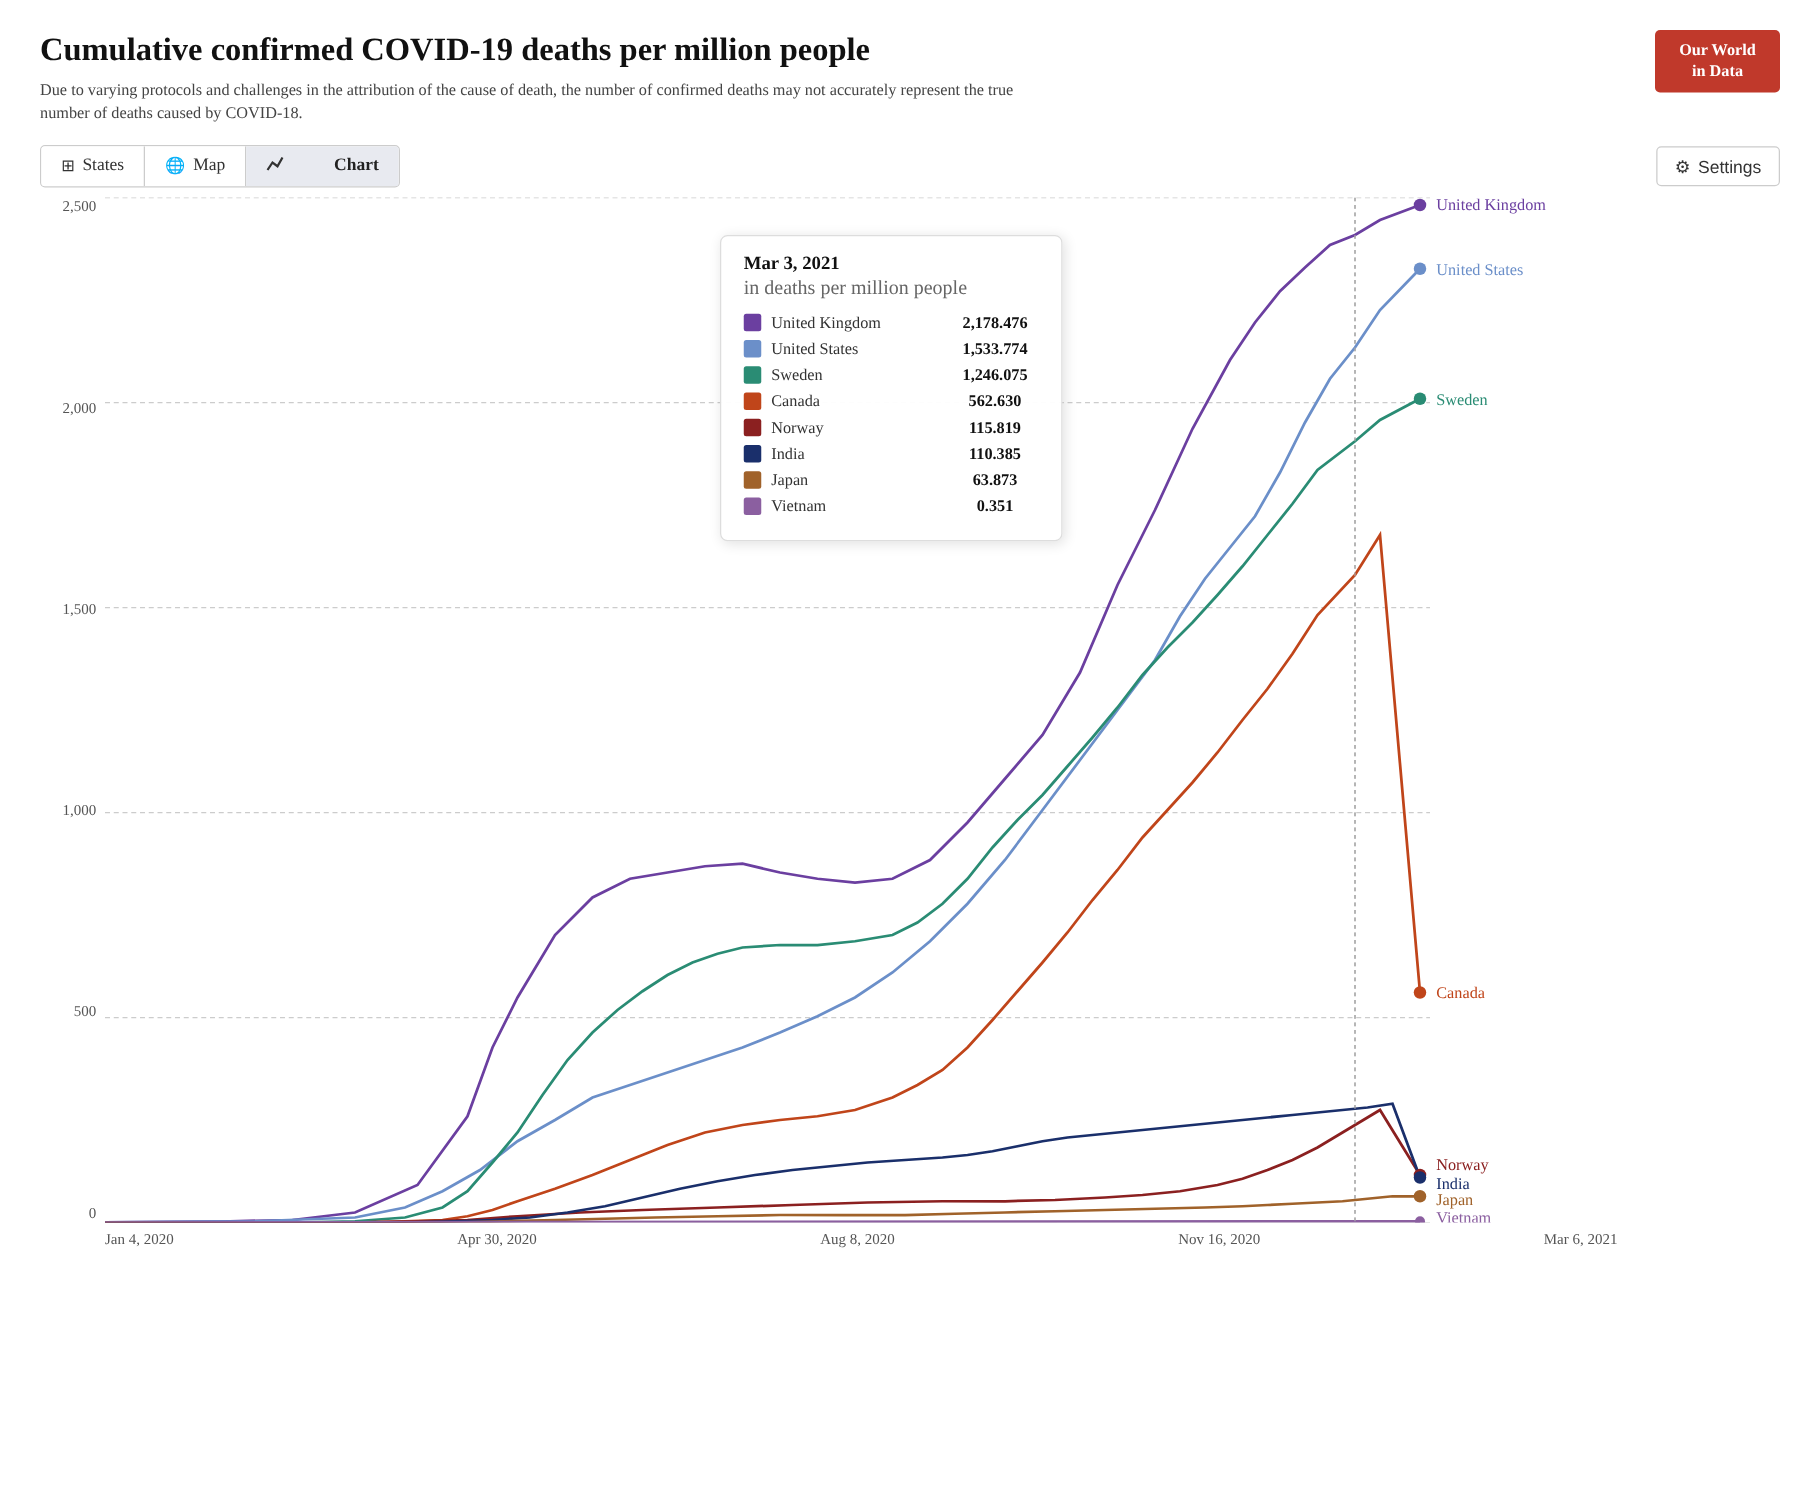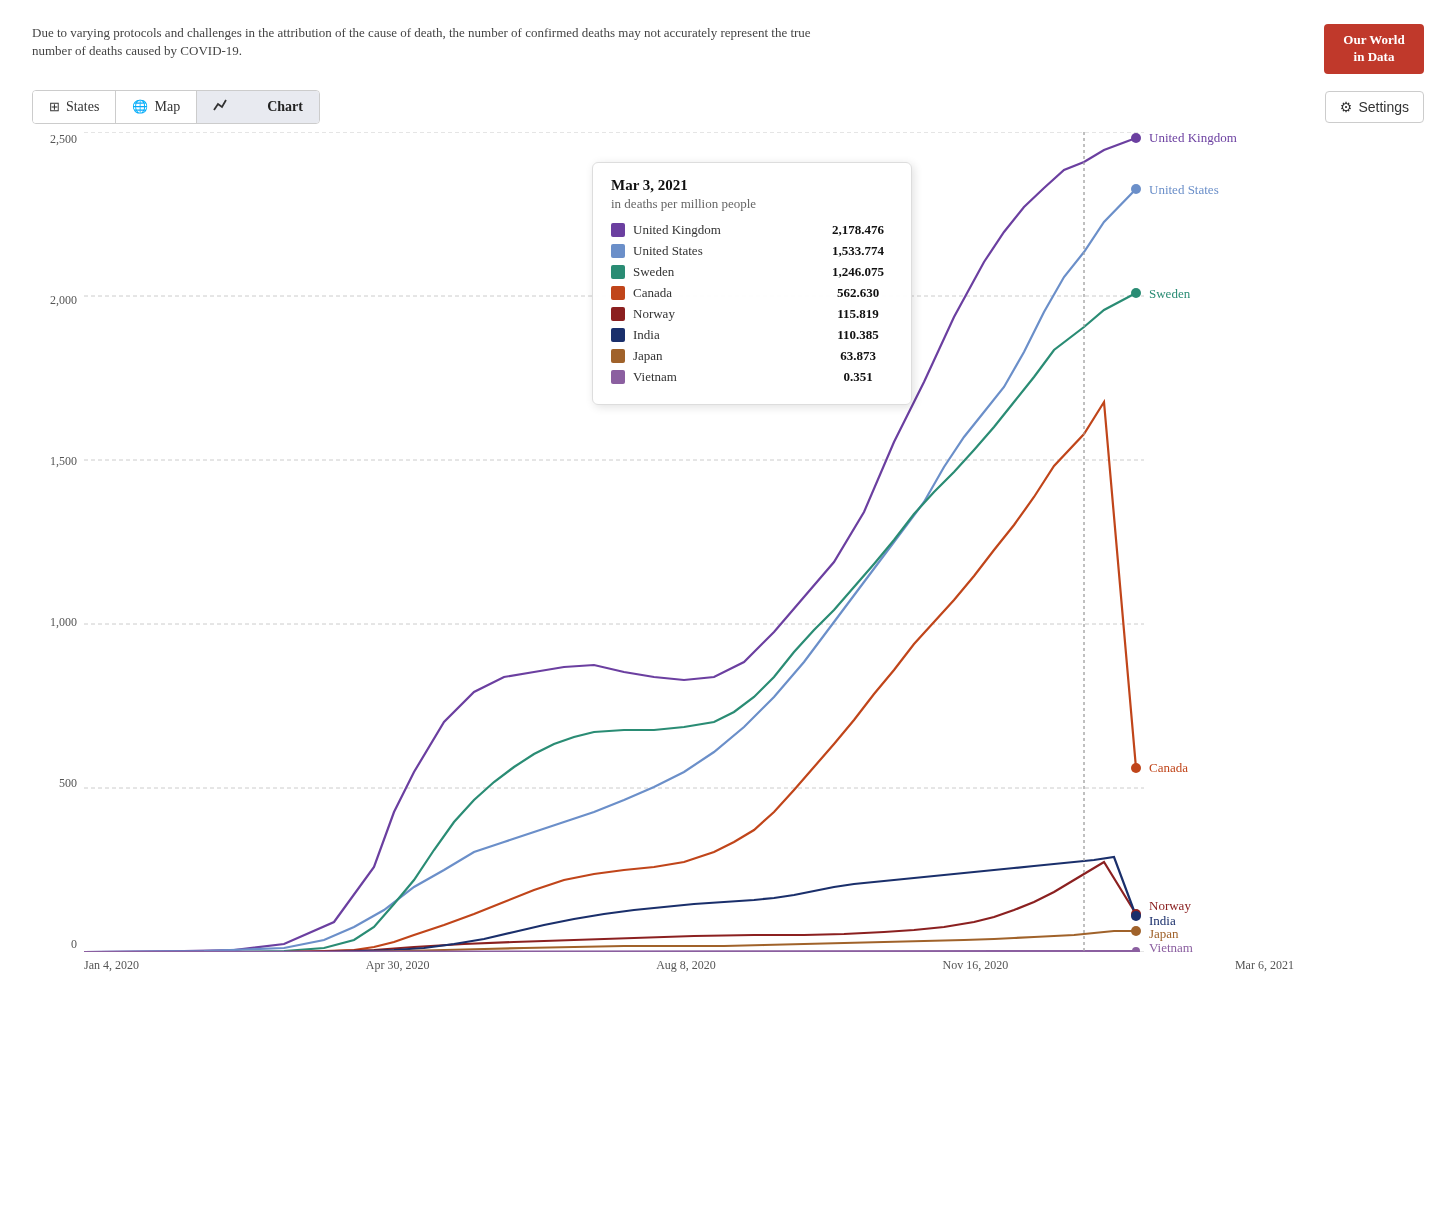--- a/index.html
+++ b/index.html
@@ -14,36 +14,37 @@
     .tabs { display: flex; gap: 0; border: 1px solid #ccc; border-radius: 4px; overflow: hidden; }
     .tab { display: flex; align-items: center; gap: 6px; padding: 7px 16px; font-size: 14px; cursor: pointer; background: #fff; color: #333; border-right: 1px solid #ccc; }
     .tab:last-child { border-right: none; }
     .tab.active { background: #e8eaf0; font-weight: 600; color: #222; gap: 40px; }
     .tab-icon { font-size: 13px; }
     .settings-btn { display: flex; align-items: center; gap: 6px; padding: 7px 14px; border: 1px solid #ccc; border-radius: 4px; font-size: 14px; cursor: pointer; background: #fff; color: #333; }
     .chart-area { position: relative; margin-top: 8px; }
     .y-label { font-size: 12px; color: #555; text-align: right; width: 45px; }
     .tooltip-box { position: absolute; background: rgba(255,255,255,0.95); border: 1px solid #ddd; border-radius: 6px; padding: 14px 18px; box-shadow: 2px 2px 10px rgba(0,0,0,0.12); min-width: 260px; }
     .tooltip-date { font-size: 15px; font-weight: bold; color: #111; margin-bottom: 2px; }
-    .tooltip-unit { font-size: 13px; color: #666; margin-bottom: 10px; }
+    .tooltip-unit { font-size: 16px; color: #666; margin-bottom: 10px; }
     .tooltip-row { display: flex; align-items: center; gap: 8px; margin-bottom: 5px; font-size: 13px; }
     .tooltip-swatch { width: 14px; height: 14px; border-radius: 2px; flex-shrink: 0; }
     .tooltip-country { flex: 1; color: #333; }
     .tooltip-value { font-weight: bold; color: #111; text-align: center; min-width: 70px; }
     .x-axis { display: flex; justify-content: space-between; padding: 6px 0 0 52px; padding-right: 130px; text-align: right; }
     .x-label { font-size: 12px; color: #555; }
   </style>
 </head>
 <body>
 
 <div class="container">
 
   <div class="header-row">
     <div class="title-block">
-      <div class="subtitle">Due to varying protocols and challenges in the attribution of the cause of death, the number of confirmed deaths may not accurately represent the true number of deaths caused by COVID-19.</div>
+      <div class="main-title">Cumulative confirmed COVID-19 deaths per million people</div>
+      <div class="subtitle">Due to varying protocols and challenges in the attribution of the cause of death, the number of confirmed deaths may not accurately represent the true number of deaths caused by COVID-18.</div>
     </div>
     <div class="owid-logo">
       <span>Our World</span><br><span>in Data</span>
     </div>
   </div>
 
   <div class="tab-bar">
     <div class="tabs">
       <div class="tab">
         <span class="tab-icon">⊞</span>
@@ -129,21 +130,21 @@
           <text x="1065" y="10" fill="#6b3fa0" font-size="13" font-family="Georgia,serif">United Kingdom</text>
           <text x="1065" y="62" fill="#6b8fc9" font-size="13" font-family="Georgia,serif">United States</text>
           <text x="1065" y="166" fill="#2a8c74" font-size="13" font-family="Georgia,serif">Sweden</text>
           <text x="1065" y="640" fill="#c0451a" font-size="13" font-family="Georgia,serif">Canada</text>
           <text x="1065" y="778" fill="#8b2020" font-size="13" font-family="Georgia,serif">Norway</text>
           <text x="1065" y="793" fill="#1a2f6b" font-size="13" font-family="Georgia,serif">India</text>
           <text x="1065" y="806" fill="#a0622a" font-size="13" font-family="Georgia,serif">Japan</text>
           <text x="1065" y="820" fill="#8b5fa0" font-size="13" font-family="Georgia,serif">Vietnam</text>
         </svg>
 
-        <div class="tooltip-box" style="left:508px; top:30px; width:320px;">
+        <div class="tooltip-box" style="left:492px; top:30px; width:274px;">
           <div class="tooltip-date">Mar 3, 2021</div>
           <div class="tooltip-unit">in deaths per million people</div>
           <div id="tooltip-rows">
               <div class="tooltip-row">
     <div class="tooltip-swatch" style="background:#6b3fa0;"></div>
     <span class="tooltip-country">United Kingdom</span>
     <span class="tooltip-value">2,178.476</span>
   </div>
               <div class="tooltip-row">
     <div class="tooltip-swatch" style="background:#6b8fc9;"></div>

